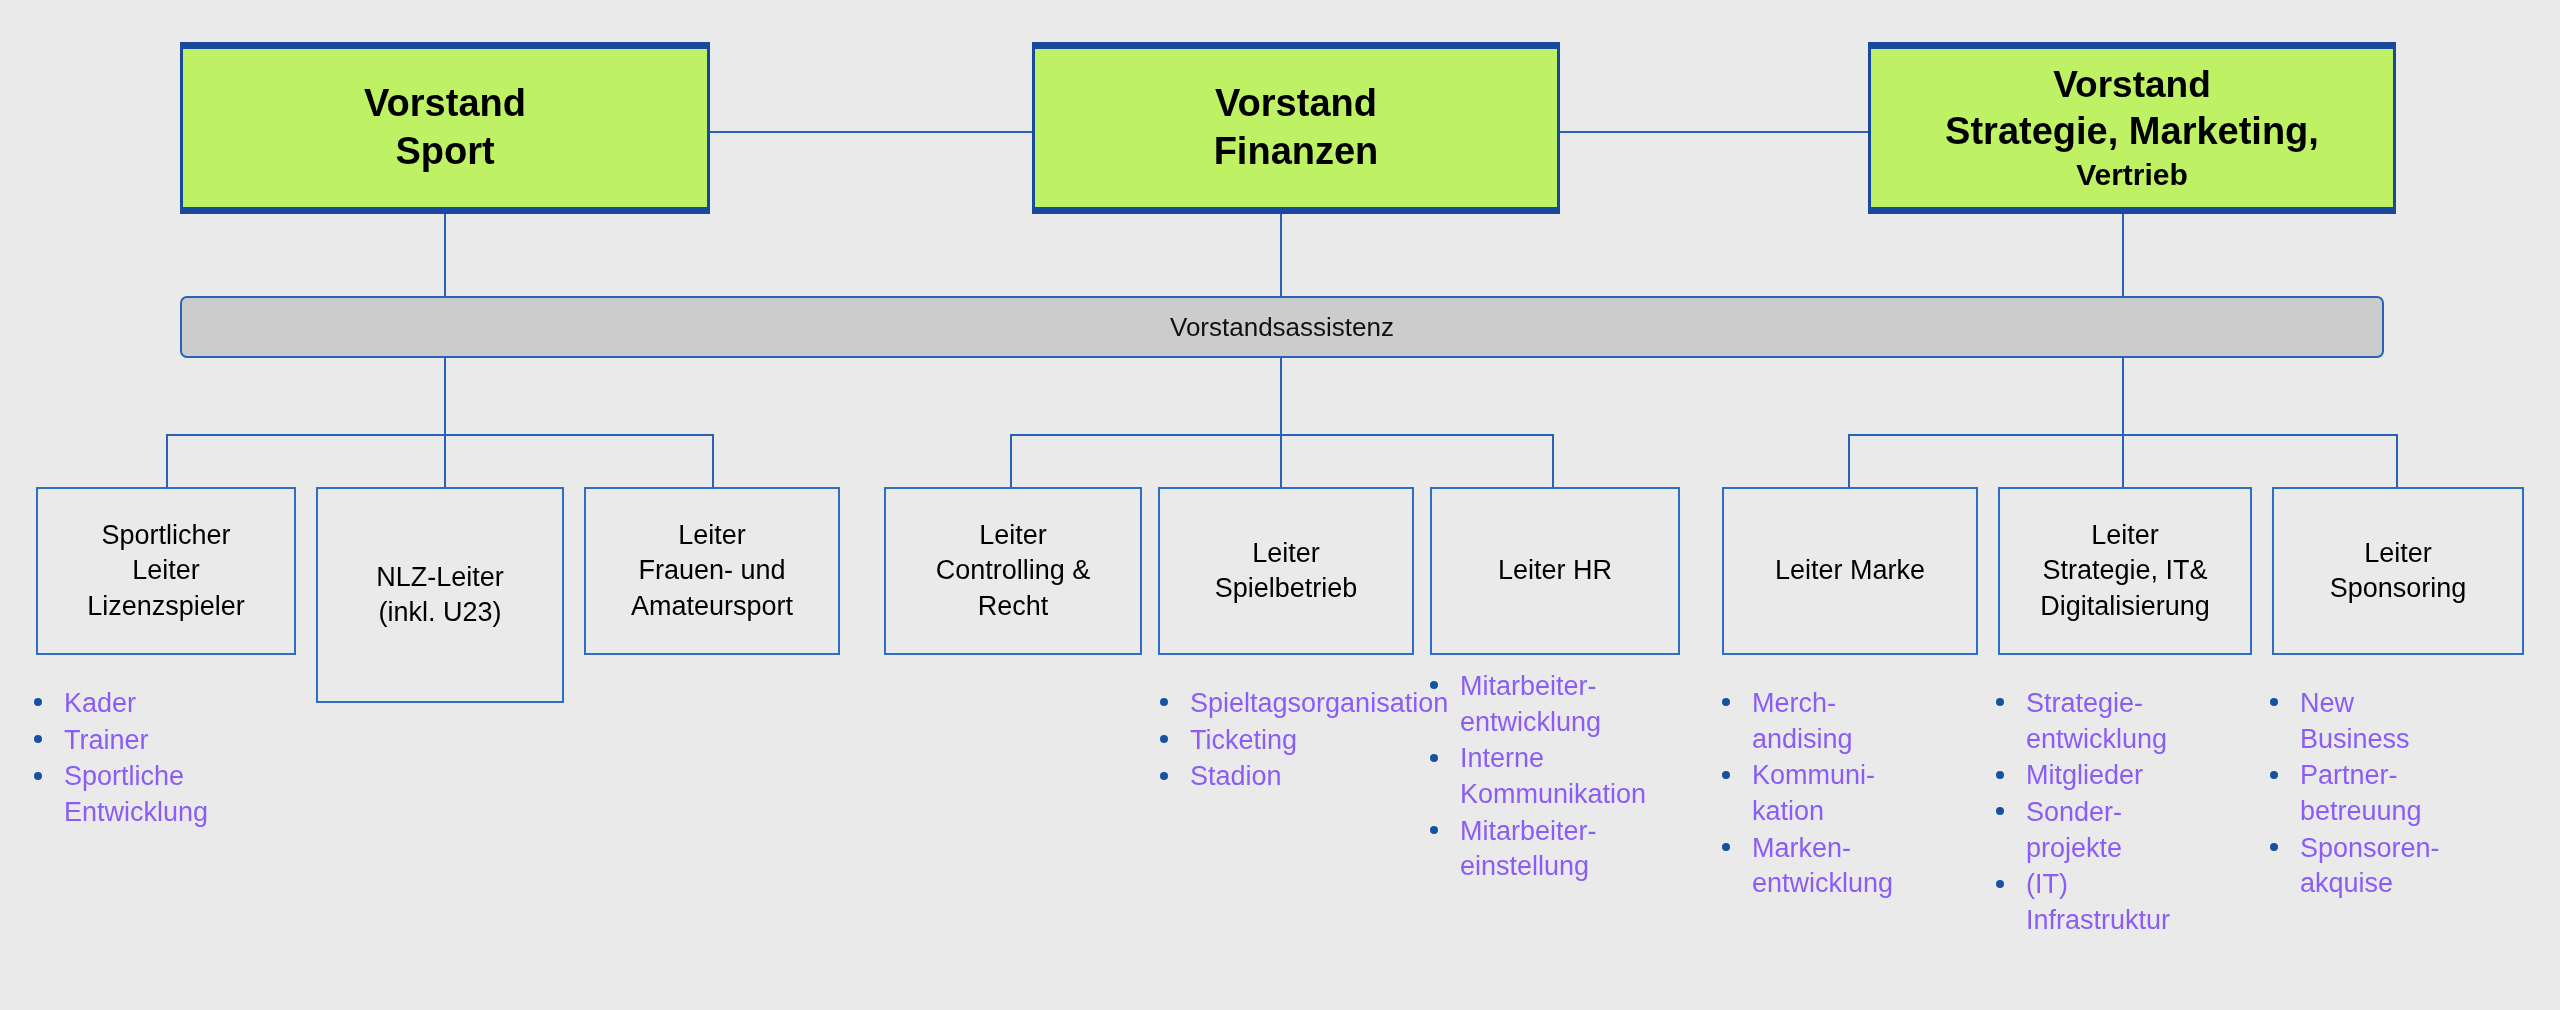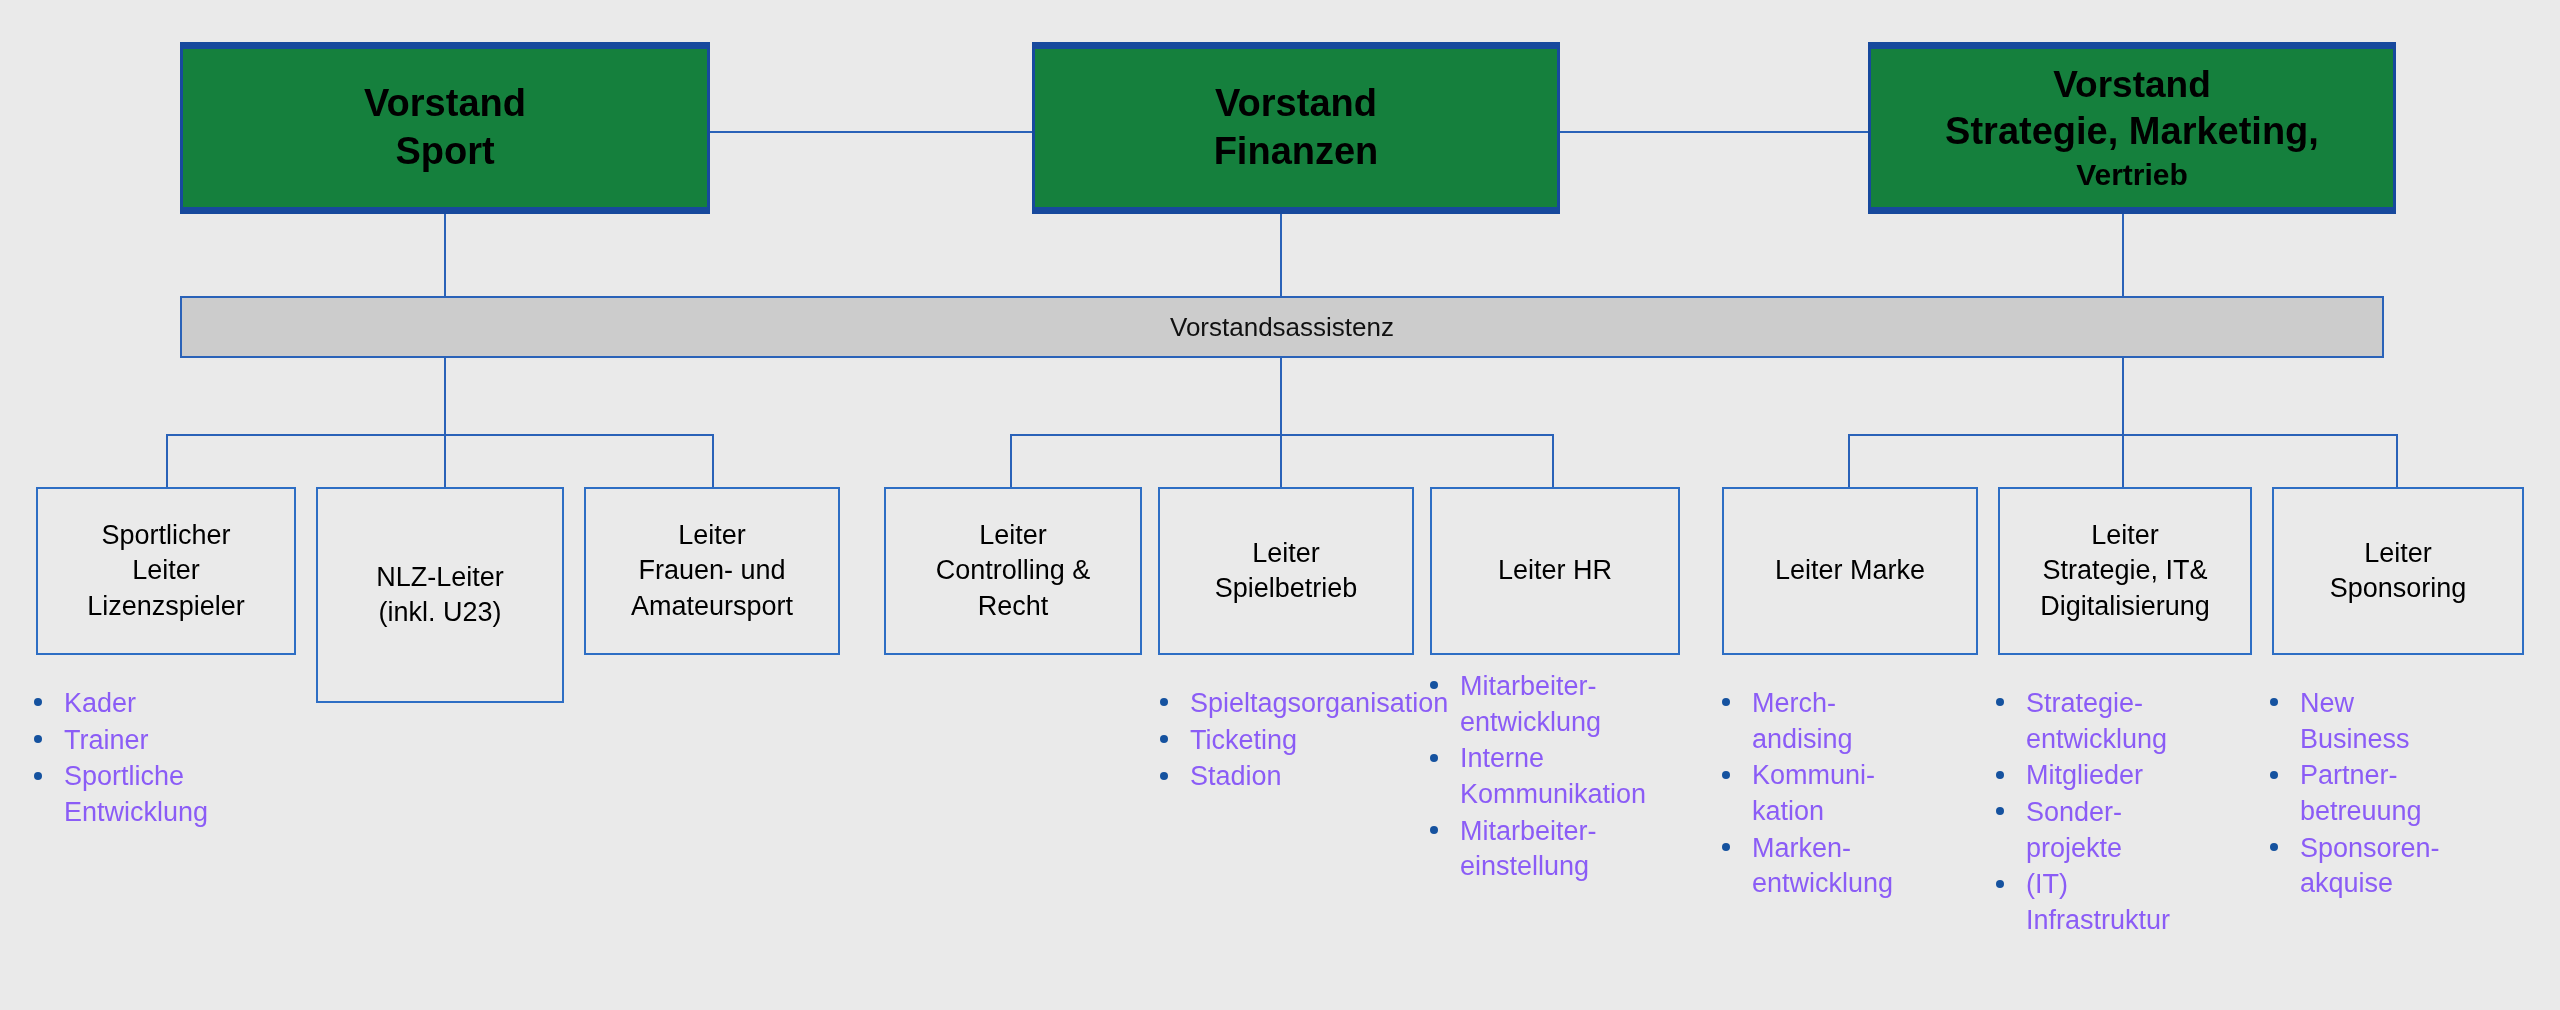--- a/index.html
+++ b/index.html
@@ -25,21 +25,21 @@
     position: absolute;
     background: #2a62b8;
   }
   .line.h { height: 2px; }
   .line.v { width: 2px; }
 
   
   .exec-box {
     position: absolute;
     box-sizing: border-box;
-    background: #15803d;
+    background: #bef264;
     border: 3px solid #17499d;
     border-top-width: 7px;
     border-bottom-width: 7px;
     display: flex;
     align-items: center;
     justify-content: center;
     text-align: center;
     z-index: 5;
   }
   .exec-title {
@@ -160,21 +160,21 @@
   </div>
 
   <div class="exec-box" style="left:1868px; top:42px; width:528px; height:172px;">
     <div class="exec-title three">
       <span class="l1">Vorstand</span>
       <span class="l2">Strategie, Marketing,</span>
       <span class="l3">Vertrieb</span>
     </div>
   </div>
 
-  <div class="assist-bar" style="left:180px; top:296px; width:2204px; height:62px;">
+  <div class="assist-bar" style="left:180px; top:296px; width:2204px; height:62px;border-radius:7px;">
     <span class="assist-label">Vorstandsassistenz</span>
   </div>
 
   <div class="dept-box" style="left:36px; top:487px; width:260px; height:168px;">
     <div class="dept-label">
       <span>Sportlicher</span><br>
       <span>Leiter</span><br>
       <span>Lizenzspieler</span>
     </div>
   </div>

